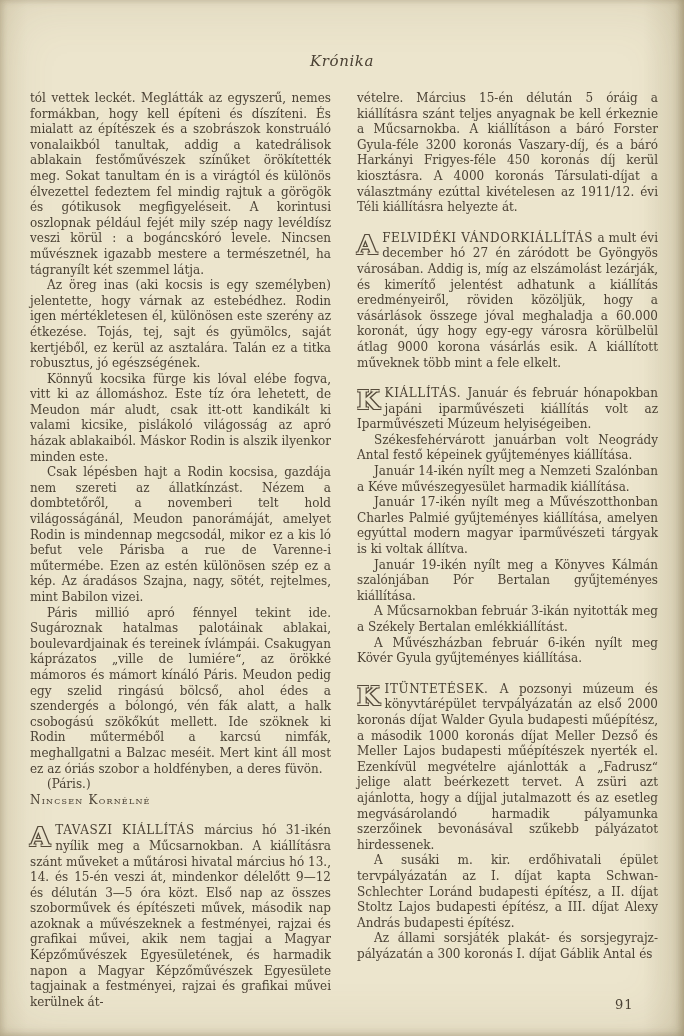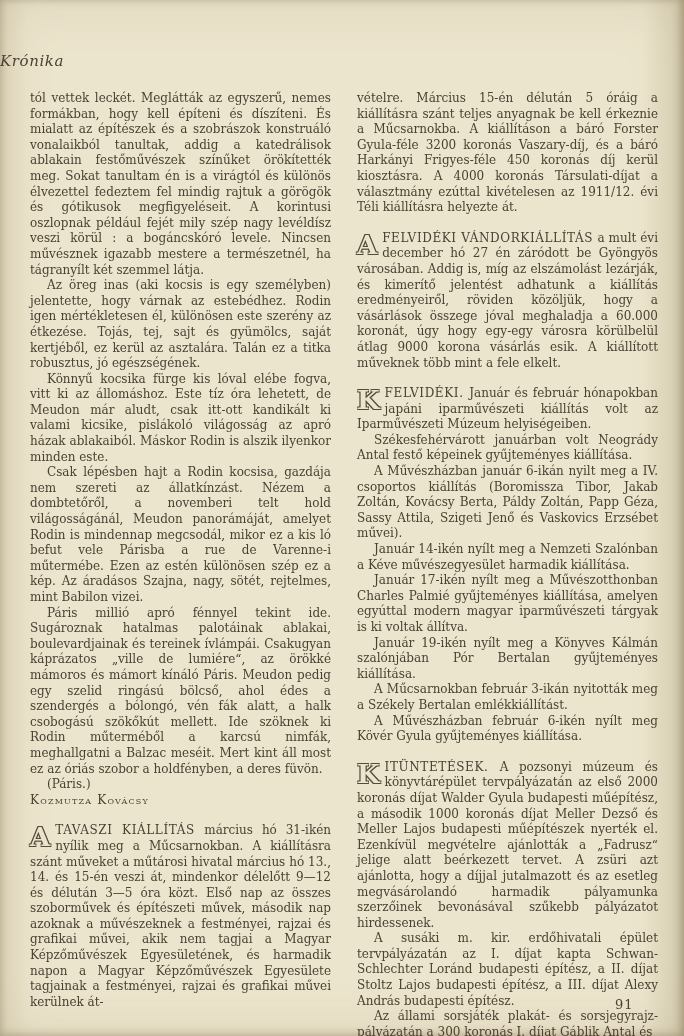--- a/index.html
+++ b/index.html
@@ -11,21 +11,21 @@
     overflow:hidden;
     font-family:"DejaVu Serif","Liberation Serif",serif;
     color:#4a4134;
   }
   .page::after{
     content:"";position:absolute;inset:0;pointer-events:none;
     box-shadow:inset 0 0 55px rgba(120,100,60,.16), inset -5px 0 8px rgba(90,70,40,.18), inset 3px 0 5px rgba(90,70,40,.10), inset 0 -4px 8px rgba(90,70,40,.10);
   }
   .running-head{
     position:absolute;top:52px;left:0;width:684px;
-    text-align:left;font-style:italic;font-size:15px;letter-spacing:.6px;
+    text-align:center;font-style:italic;font-size:15px;letter-spacing:.6px;
   }
   .columns{
     position:absolute;top:91px;left:30px;width:628px;
     display:flex;gap:26px;
   }
   .column{width:301px;font-size:12px;line-height:15.6px;text-align:justify;}
   .column p{margin:0;}
   p.indent{text-indent:17px;}
   p.article-start{margin-top:15px;}
   .lead-caps{letter-spacing:.6px;}
@@ -56,30 +56,29 @@
   <div class="running-head">Krónika</div>
   <div class="columns">
     <div class="column" id="left-col">
         <p class="para">tól vettek leckét. Meglátták az egyszerű, nemes formákban, hogy kell építeni és díszíteni. És mialatt az építészek és a szobrászok konstruáló vonalaikból tanultak, addig a katedrálisok ablakain festőművészek színűket örökítették meg. Sokat tanultam én is a virágtól és különös élvezettel fedeztem fel mindig rajtuk a görögök és gótikusok megfigyeléseit. A korintusi oszlopnak például fejét mily szép nagy levéldísz veszi körül : a bogáncskóró levele. Nincsen művésznek igazabb mestere a természetnél, ha tágranyílt két szemmel látja.</p>
         <p class="para indent">Az öreg inas (aki kocsis is egy személyben) jelentette, hogy várnak az estebédhez. Rodin igen mértékletesen él, különösen este szerény az étkezése. Tojás, tej, sajt és gyümölcs, saját kertjéből, ez kerül az asztalára. Talán ez a titka robusztus, jó egészségének.</p>
         <p class="para indent">Könnyű kocsika fürge kis lóval elébe fogva, vitt ki az állomáshoz. Este tíz óra lehetett, de Meudon már aludt, csak itt-ott kandikált ki valami kicsike, pislákoló világosság az apró házak ablakaiból. Máskor Rodin is alszik ilyenkor minden este.</p>
         <p class="para indent">Csak lépésben hajt a Rodin kocsisa, gazdája nem szereti az állatkínzást. Nézem a dombtetőről, a novemberi telt hold világosságánál, Meudon panorámáját, amelyet Rodin is mindennap megcsodál, mikor ez a kis ló befut vele Párisba a rue de Varenne-i műtermébe. Ezen az estén különösen szép ez a kép. Az áradásos Szajna, nagy, sötét, rejtelmes, mint Babilon vizei.</p>
         <p class="para indent">Páris millió apró fénnyel tekint ide. Sugároznak hatalmas palotáinak ablakai, boulevardjainak és tereinek ívlámpái. Csakugyan káprázatos „ville de lumiére“, az örökké mámoros és mámort kínáló Páris. Meudon pedig egy szelid ringású bölcső, ahol édes a szendergés a bólongó, vén fák alatt, a halk csobogású szökőkút mellett. Ide szöknek ki Rodin műterméből a karcsú nimfák, meghallgatni a Balzac meséit. Mert kint áll most ez az óriás szobor a holdfényben, a deres füvön.</p>
         <p class="signature">
           <span class="sig-place">(Páris.)</span>
-          <span class="sig-author">Kozmutza Kovácsy</span>
+          <span class="sig-author">Nincsen Kornélné</span>
         </p>
         <p class="para article-start"><span class="drop-cap">A</span><span class="lead-caps">TAVASZI KIÁLLÍTÁS </span>március hó 31-ikén nyílik meg a Műcsarnokban. A kiállításra szánt műveket a műtárosi hivatal március hó 13., 14. és 15-én veszi át, mindenkor délelőtt 9—12 és délután 3—5 óra közt. Első nap az összes szoborművek és építészeti művek, második nap azoknak a művészeknek a festményei, rajzai és grafikai művei, akik nem tagjai a Magyar Képzőművészek Egyesületének, és harmadik napon a Magyar Képzőművészek Egyesülete tagjainak a festményei, rajzai és grafikai művei kerülnek át-</p>
       </div>
     <div class="column" id="right-col">
         <p class="para">vételre. Március 15-én délután 5 óráig a kiállításra szánt teljes anyagnak be kell érkeznie a Műcsarnokba. A kiállításon a báró Forster Gyula-féle 3200 koronás Vaszary-díj, és a báró Harkányi Frigyes-féle 450 koronás díj kerül kiosztásra. A 4000 koronás Társulati-díjat a választmány ezúttal kivételesen az 1911/12. évi Téli kiállításra helyezte át.</p>
         <p class="para article-start"><span class="drop-cap">A</span><span class="lead-caps">FELVIDÉKI VÁNDORKIÁLLÍTÁS </span>a mult évi december hó 27 én záródott be Gyöngyös városában. Addig is, míg az elszámolást lezárják, és kimerítő jelentést adhatunk a kiállítás eredményeiről, röviden közöljük, hogy a vásárlások összege jóval meghaladja a 60.000 koronát, úgy hogy egy-egy városra körülbelül átlag 9000 korona vásárlás esik. A kiállított műveknek több mint a fele elkelt.</p>
-        <p class="para article-start"><span class="drop-cap">K</span><span class="lead-caps">FELVIDÉKI. </span>Január és február hónapokban japáni iparművészeti kiállítás volt az Iparművészeti Múzeum helyiségeiben.</p>
+        <p class="para article-start"><span class="drop-cap">K</span><span class="lead-caps">KIÁLLÍTÁS. </span>Január és február hónapokban japáni iparművészeti kiállítás volt az Iparművészeti Múzeum helyiségeiben.</p>
         <p class="para indent">Székesfehérvárott januárban volt Neogrády Antal festő képeinek gyűjteményes kiállítása.</p>
-        <p class="para indent">A Művészházban január 6-ikán nyilt meg a IV. csoportos kiállítás (Boromissza Tibor, Jakab Zoltán, Kovácsy Berta, Páldy Zoltán, Papp Géza, Sassy Attila, Szigeti Jenő és Vaskovics Erzsébet művei).</p>
         <p class="para indent">Január 14-ikén nyílt meg a Nemzeti Szalónban a Kéve művészegyesület harmadik kiállítása.</p>
         <p class="para indent">Január 17-ikén nyílt meg a Művészotthonban Charles Palmié gyűjteményes kiállítása, amelyen egyúttal modern magyar iparművészeti tárgyak is ki voltak állítva.</p>
         <p class="para indent">Január 19-ikén nyílt meg a Könyves Kálmán szalónjában Pór Bertalan gyűjteményes kiállítása.</p>
         <p class="para indent">A Műcsarnokban február 3-ikán nyitották meg a Székely Bertalan emlékkiállítást.</p>
         <p class="para indent">A Művészházban február 6-ikén nyílt meg Kövér Gyula gyűjteményes kiállítása.</p>
         <p class="para article-start"><span class="drop-cap">K</span><span class="lead-caps">ITÜNTETÉSEK. </span>A pozsonyi múzeum és könyvtárépület tervpályázatán az első 2000 koronás díjat Walder Gyula budapesti műépítész, a második 1000 koronás díjat Meller Dezső és Meller Lajos budapesti műépítészek nyerték el. Ezenkívül megvételre ajánlották a „Fadrusz“ jelige alatt beérkezett tervet. A zsüri azt ajánlotta, hogy a díjjal jutalmazott és az esetleg megvásárolandó harmadik pályamunka szerzőinek bevonásával szűkebb pályázatot hirdessenek.</p>
         <p class="para indent">A susáki m. kir. erdőhivatali épület tervpályázatán az I. díjat kapta Schwan-Schlechter Loránd budapesti építész, a II. díjat Stoltz Lajos budapesti építész, a III. díjat Alexy András budapesti építész.</p>
         <p class="para indent">Az állami sorsjáték plakát- és sorsjegyrajz-pályázatán a 300 koronás I. díjat Gáblik Antal és</p>
       </div>
   </div>

